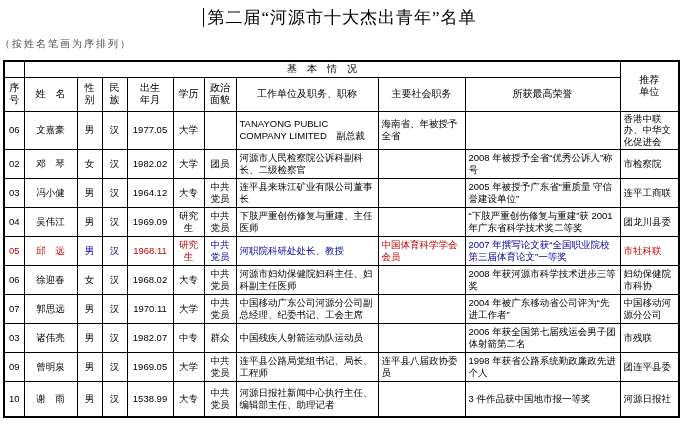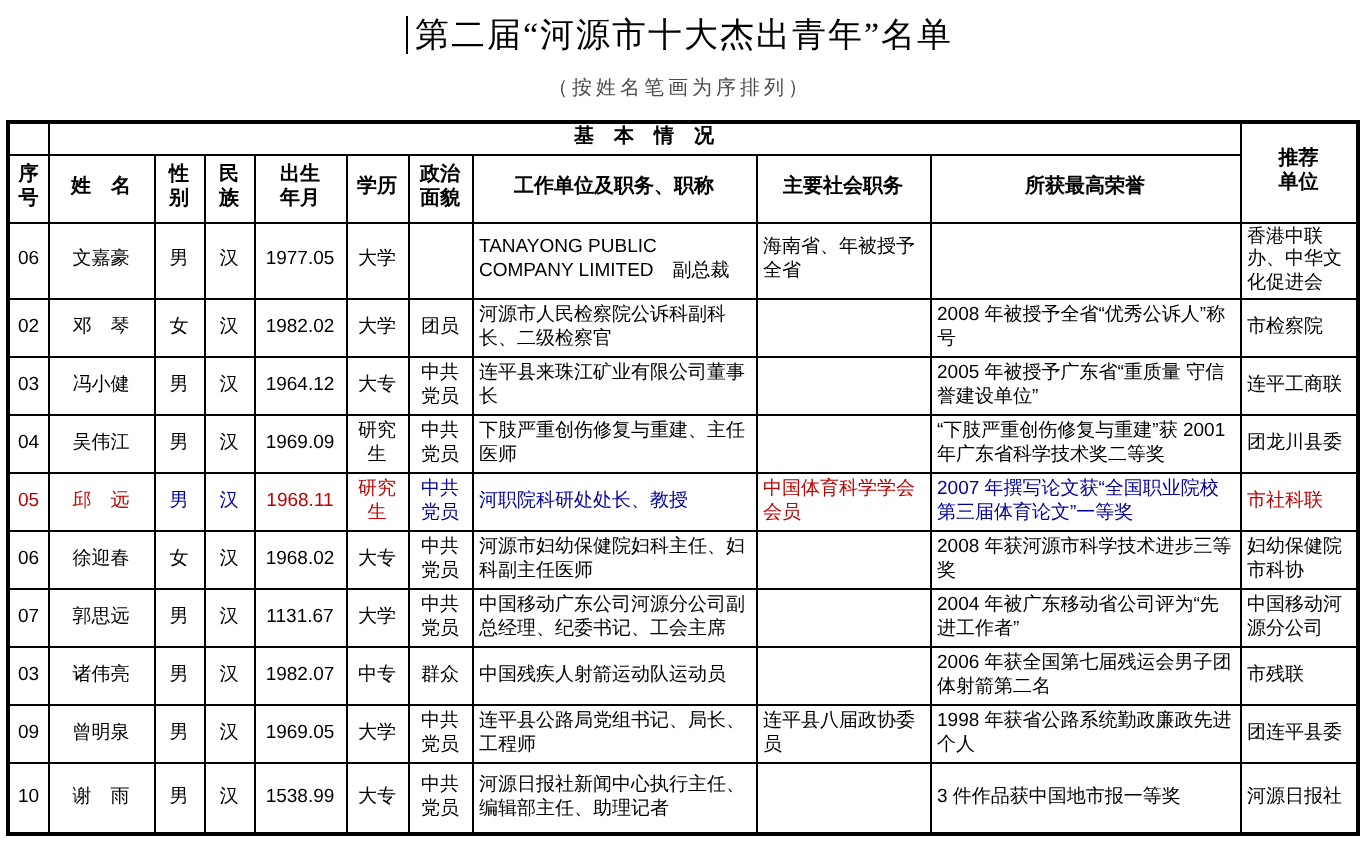--- a/index.html
+++ b/index.html
@@ -6,31 +6,31 @@
   body{
     width:680px;height:425px;overflow:hidden;background:#fff;
     font-family:"Liberation Sans","DejaVu Sans",sans-serif;color:#000;
   }
   .title{
     text-align:center;font-family:"Liberation Serif","DejaVu Serif",serif;
     font-weight:normal;font-size:17px;letter-spacing:1px;margin-top:6px;
   }
   .title .caret{border-left:1px solid #000;padding-left:3px;}
   .subtitle{
-    text-align:center;font-size:10px;color:#4a4a4a;letter-spacing:2px;margin-top:8px;
+    text-align:left;font-size:10px;color:#4a4a4a;letter-spacing:2px;margin-top:8px;
   }
   table{
     border-collapse:collapse;table-layout:fixed;
     width:675px;margin:9px 0 0 3px;border:2px solid #000;
   }
   th,td{
     border:1px solid #000;overflow:hidden;vertical-align:middle;
     padding:1px 3px;line-height:1.25;
   }
-  th{font-size:10px;font-weight:bold;text-align:center;white-space:pre-line;padding:1px 1px;}
+  th{font-size:10px;font-weight:normal;text-align:center;white-space:pre-line;padding:1px 1px;}
   td{font-size:9.5px;}
   tr.hdr1{height:16px;}
   tr.hdr2{height:34px;}
   tr.data{height:29px;}
   tr.data.tall{height:35px;}
   td.c{text-align:center;}
   
   .r{color:#c00000;}
   .b{color:#0000a0;}
 </style>
@@ -155,21 +155,21 @@
     <td>河源市妇幼保健院妇科主任、妇科副主任医师</td>
     <td></td>
     <td>2008 年获河源市科学技术进步三等奖</td>
     <td>妇幼保健院 市科协</td>
   </tr>
   <tr class="data">
     <td class="c">07</td>
     <td class="c">郭思远</td>
     <td class="c">男</td>
     <td class="c">汉</td>
-    <td class="c">1131.67</td>
+    <td class="c">1970.11</td>
     <td class="c">大学</td>
     <td class="c">中共党员</td>
     <td>中国移动广东公司河源分公司副总经理、纪委书记、工会主席</td>
     <td></td>
     <td>2004 年被广东移动省公司评为“先进工作者”</td>
     <td>中国移动河源分公司</td>
   </tr>
   <tr class="data">
     <td class="c">03</td>
     <td class="c">诸伟亮</td>

